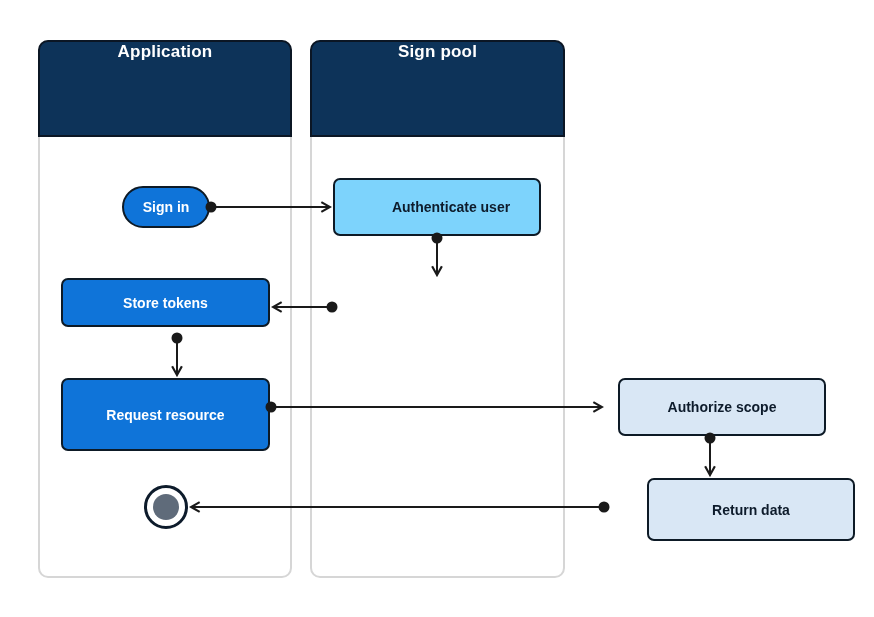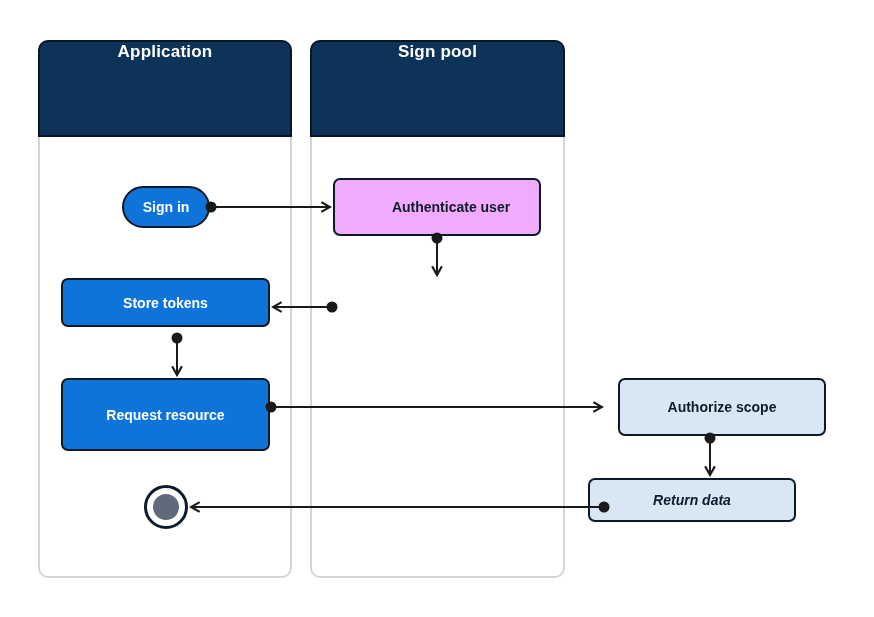--- a/index.html
+++ b/index.html
@@ -21,30 +21,30 @@
     box-sizing:border-box;display:flex;align-items:flex-start;justify-content:center;
     color:#ffffff;font-weight:bold;font-size:17px;letter-spacing:.2px;
   }
   
   .node{
     position:absolute;display:flex;align-items:center;justify-content:center;
     text-align:center;font-weight:bold;font-size:14px;
     border:2px solid #0d1a26;border-radius:7px;box-sizing:border-box;z-index:2;
   }
   .blue{background:#0f74d9;color:#ffffff;}
-  .lightblue{background:#f0abfc;color:#0d1b2b;padding-left:28px;}
+  .lightblue{background:#7dd3fc;color:#0d1b2b;padding-left:28px;}
   .paleblue{background:#d9e7f5;color:#0d1b2b;margin-left:13px;}
   .pill{border-radius:22px;}
   #node-sign-in{left:122px;top:186px;width:88px;height:42px;}
   #node-authenticate-user{left:333px;top:178px;width:208px;height:58px;}
   #node-issue-tokens{left:333px;top:278px;width:208px;height:58px;}
   #node-store-tokens{left:61px;top:278px;width:209px;height:49px;}
   #node-request-resource{left:61px;top:378px;width:209px;height:73px;}
   #node-authorize-scope{left:605px;top:378px;width:208px;height:58px;}
-  #node-return-data{left:575px;top:478px;width:208px;height:44px;font-style:italic;}
+  #node-return-data{left:634px;top:478px;width:208px;height:63px;}
   
   #node-end{
     position:absolute;left:144px;top:485px;width:44px;height:44px;box-sizing:border-box;
     border:3px solid #0d1b2b;border-radius:50%;background:#ffffff;
     display:flex;align-items:center;justify-content:center;z-index:2;
   }
   #node-end .inner{width:26px;height:26px;border-radius:50%;background:#5f6b7a;}
   
   #edges-svg{position:absolute;left:0;top:0;width:874px;height:617px;z-index:3;pointer-events:none;}
   #edges-svg line{stroke:#1a1a1a;stroke-width:2;}

